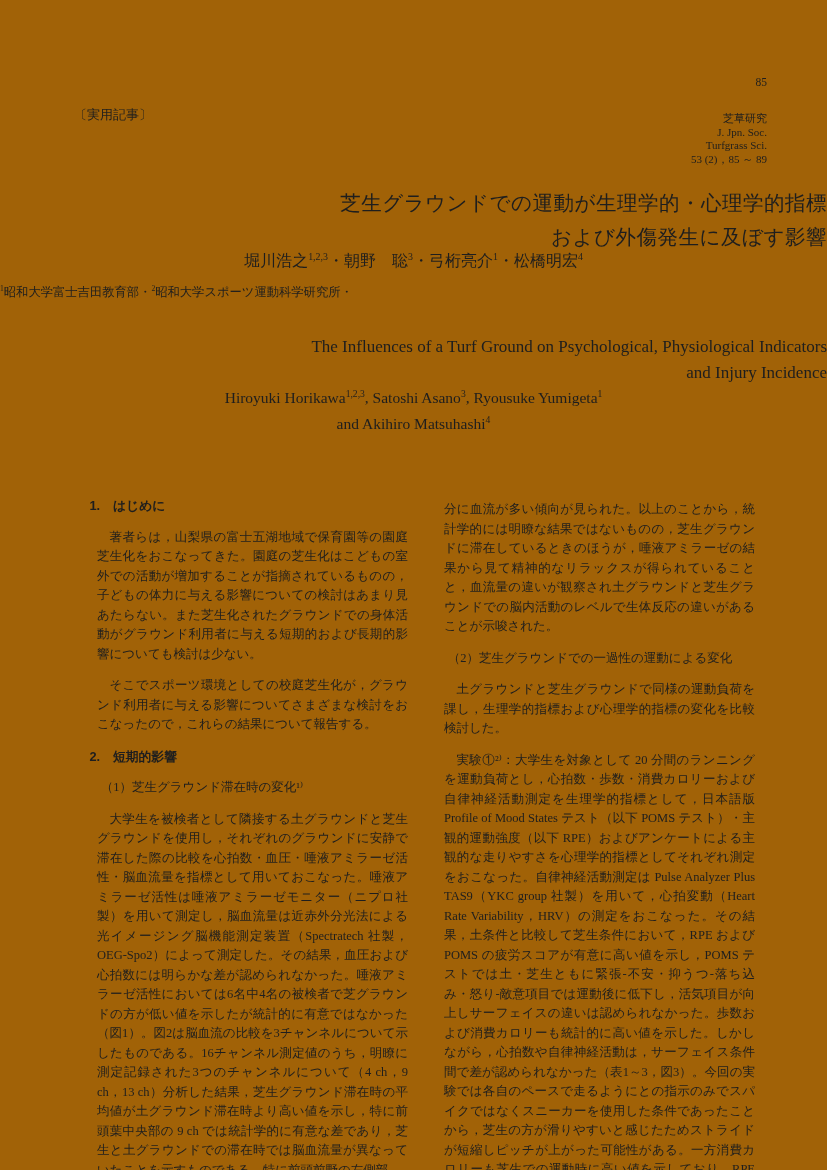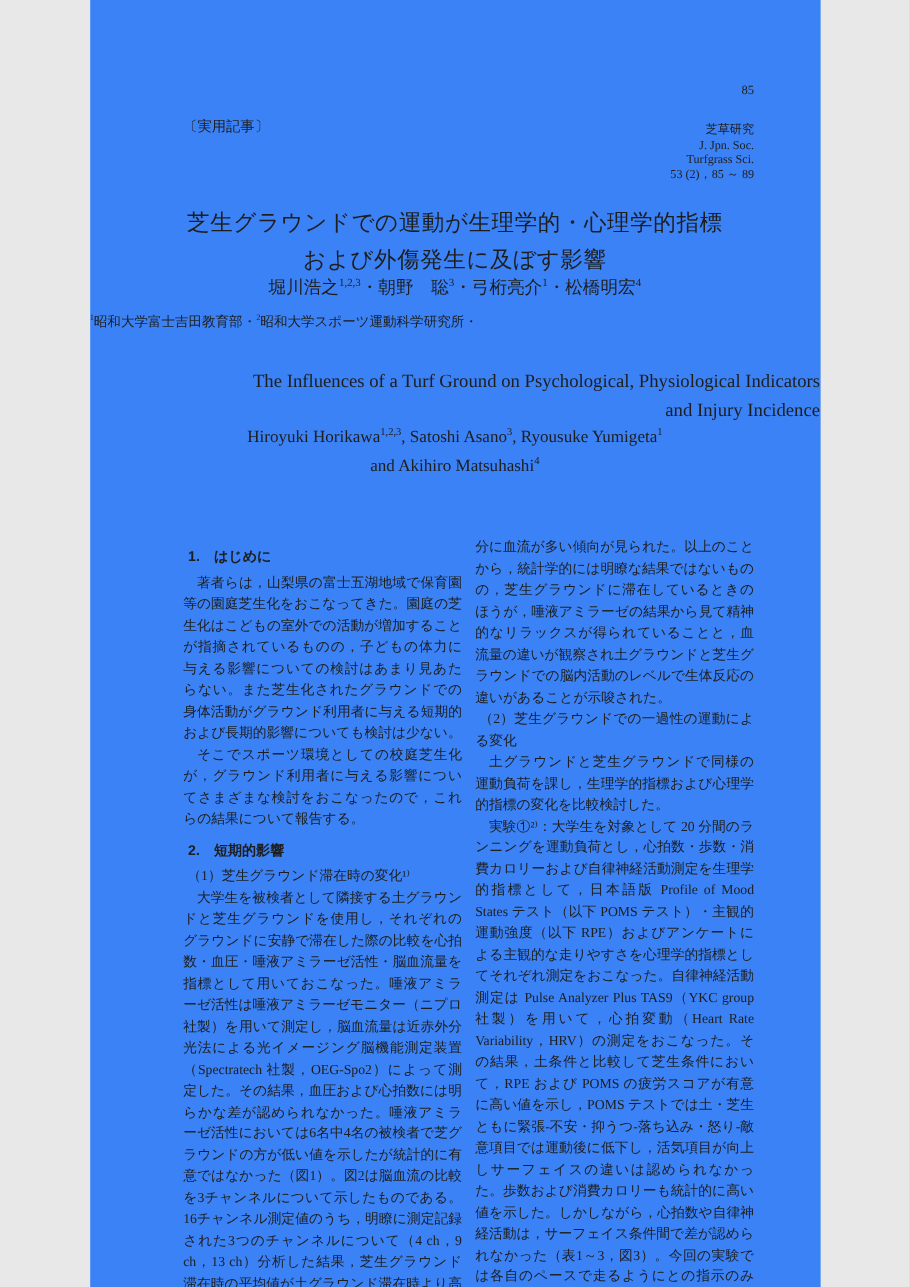--- a/index.html
+++ b/index.html
@@ -1,41 +1,41 @@
 <!DOCTYPE html>
 <html lang="ja"><head>
 <meta charset="utf-8">
 <style>
   html,body { margin:0; padding:0; background:#e8e8e8; }
   .page {
     position:relative;
-    width:664px; height:1170px;
+    width:827px; height:1170px;
     margin:0 auto;
-    background:#3b82f6;
+    background:#a16207;
     color:#1e1e1e;
     font-family:"Liberation Serif","DejaVu Serif",serif;
     overflow:hidden;
   }
   .page-number {
     position:absolute; top:76px; right:60px;
     font-size:11.5px;
   }
   .article-type {
-    position:absolute; top:106px; left:85px;
+    position:absolute; top:106px; left:74px;
     font-family:"Liberation Sans","DejaVu Sans",sans-serif;
     font-size:13px;
   }
   .journal-ref {
     position:absolute; top:112px; right:60px;
     text-align:right;
     font-size:11px; line-height:13.5px;
   }
   .title-ja {
     position:absolute; top:186px; left:0; width:100%;
-    text-align:center;
+    text-align:right;
     font-size:20.5px; line-height:34px;
     letter-spacing:0.5px;
   }
   .authors-ja {
     position:absolute; top:251px; left:0; width:100%;
     text-align:center;
     font-size:16px;
   }
   .affils-ja {
     position:absolute; top:281px; left:0; width:100%;
@@ -55,21 +55,21 @@
   sup { font-size:0.62em; line-height:0; }
   .body-columns {
     position:absolute; top:488px; left:85px; right:60px; bottom:40px;
     display:flex; gap:12px;
   }
   .column {
     flex:1 1 0;
     font-size:12.5px; line-height:19.5px;
     text-align:justify;
   }
-  .block { margin:0; }
+  .block { margin:12px; }
   .block-heading {
     font-family:"Liberation Sans","DejaVu Sans",sans-serif;
     font-weight:bold;
     margin:8px 0 5px 0;
     text-indent:0.35em;
     font-size:12.8px;
   }
   .block-subheading { text-indent:0.3em; }
   .block-para { text-indent:1em; }
   .block-para_cont { text-indent:0; }

